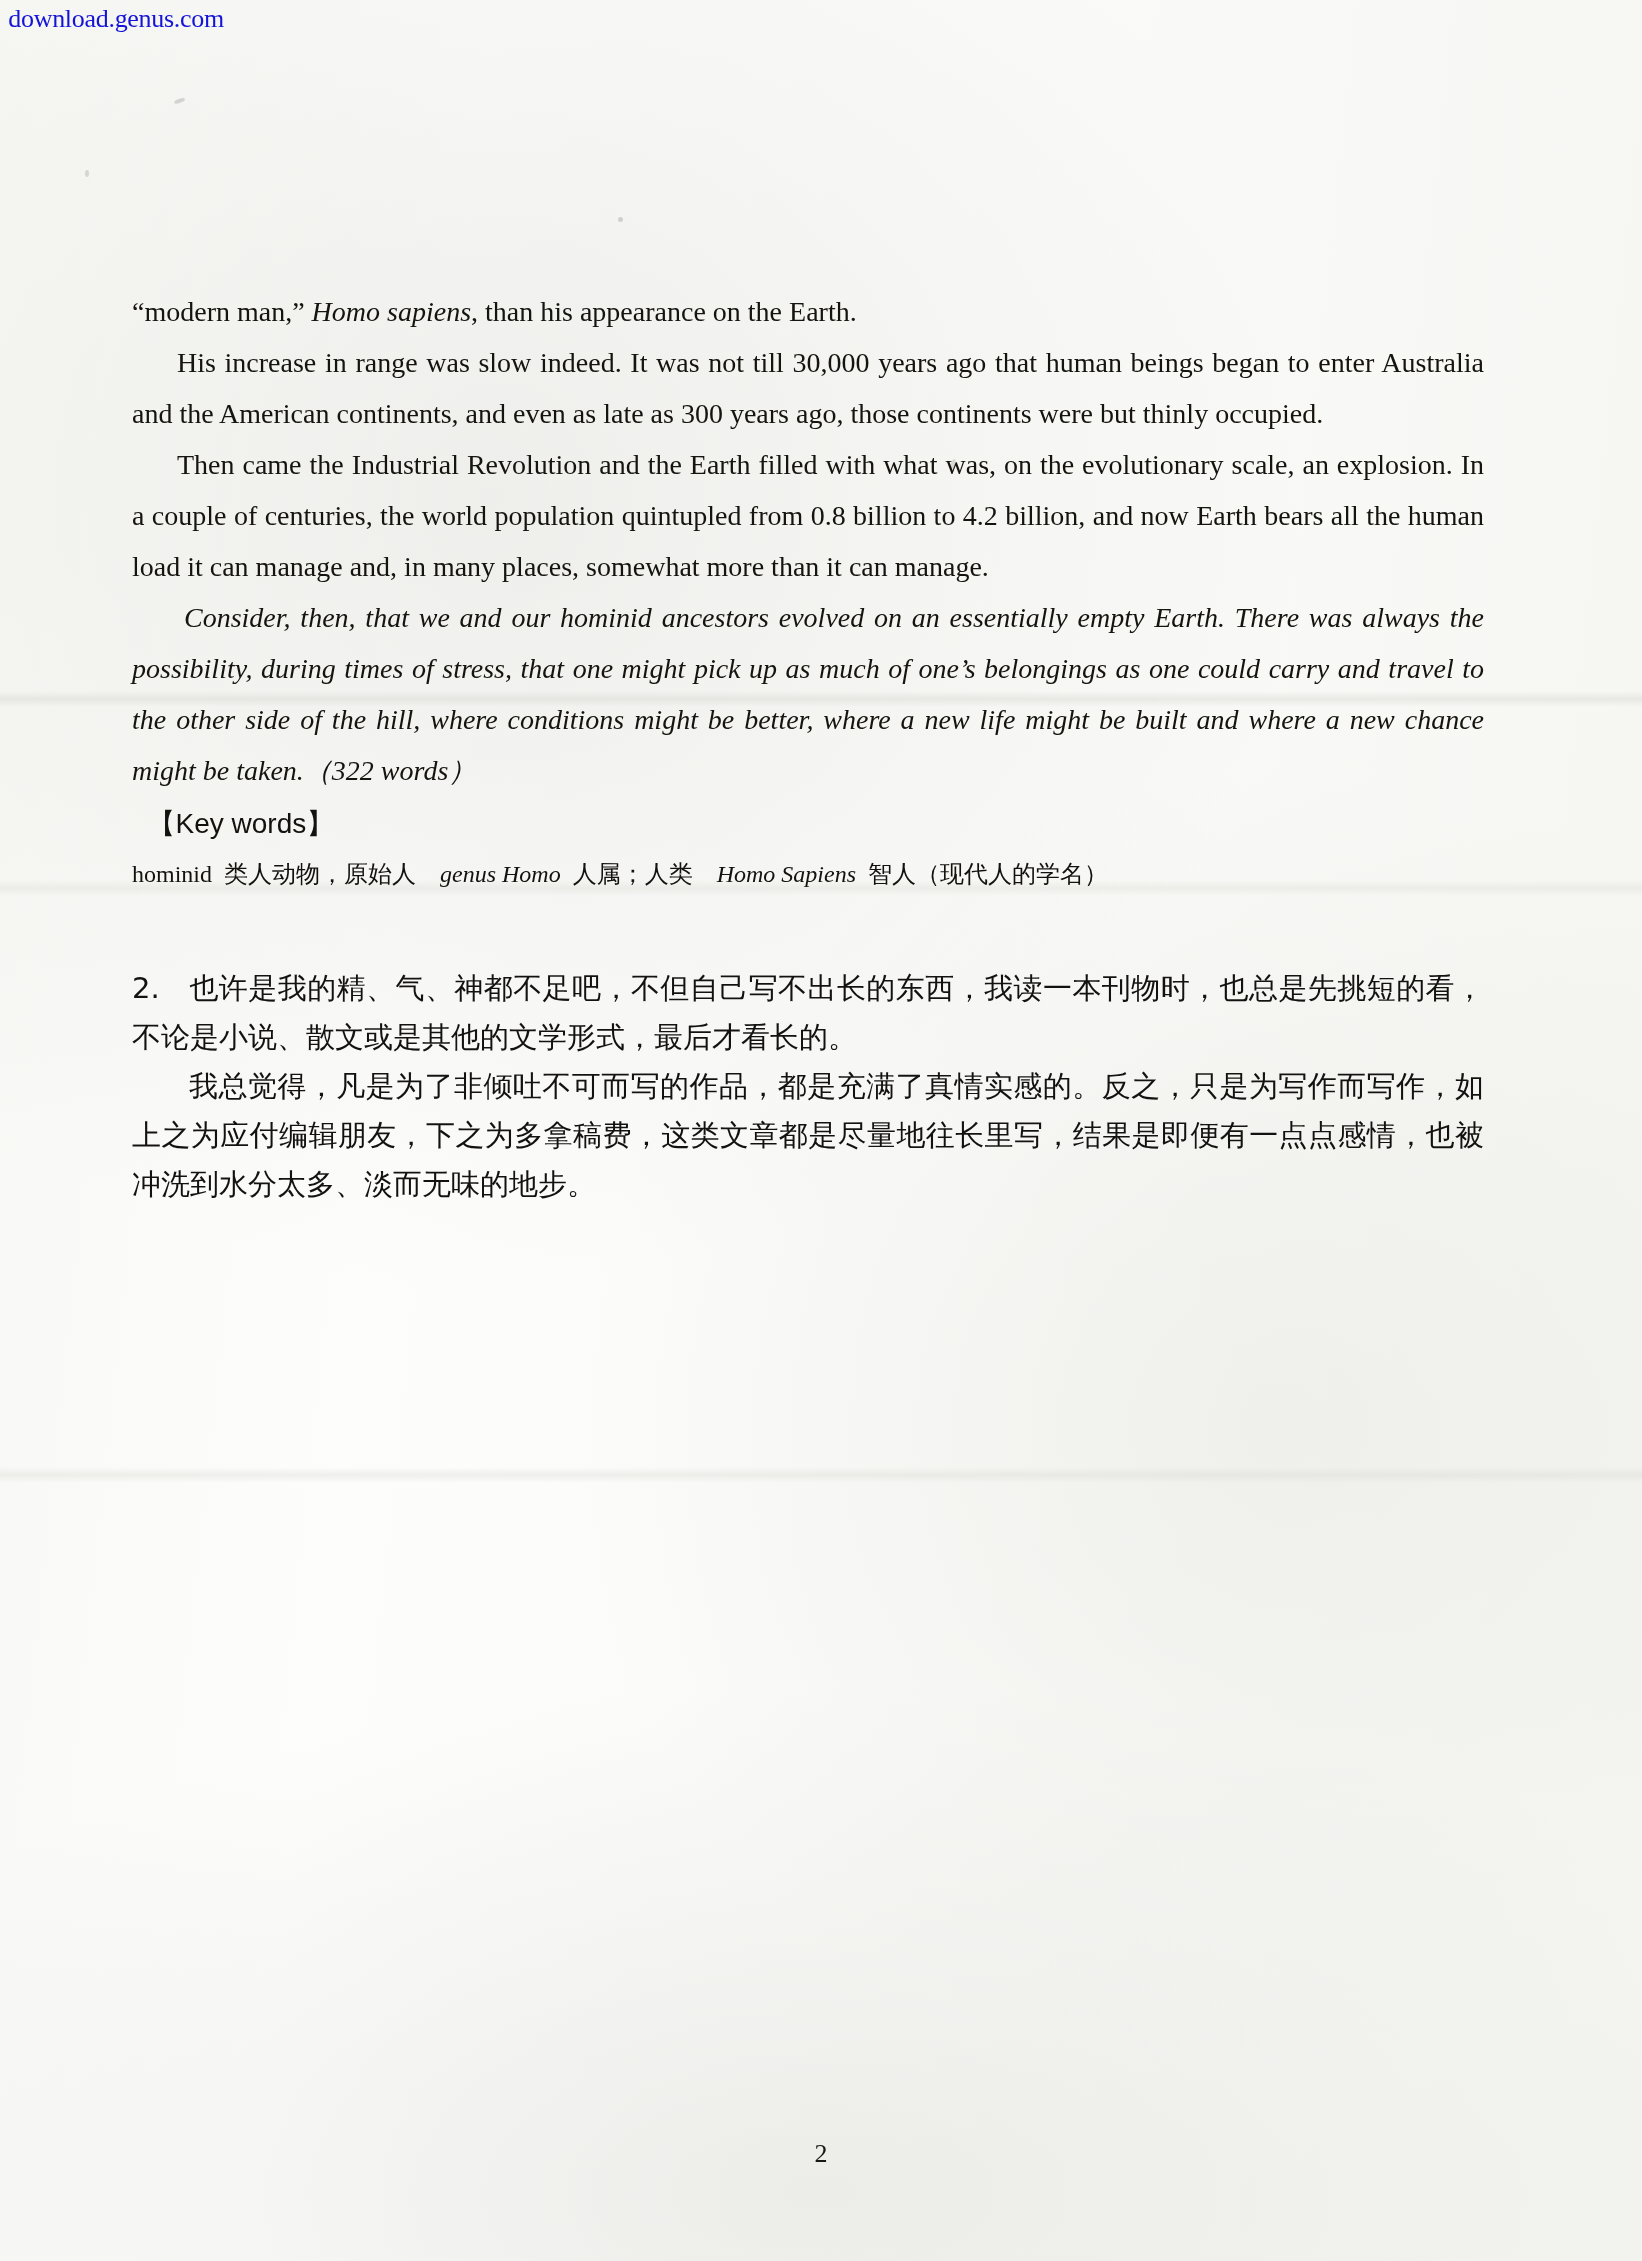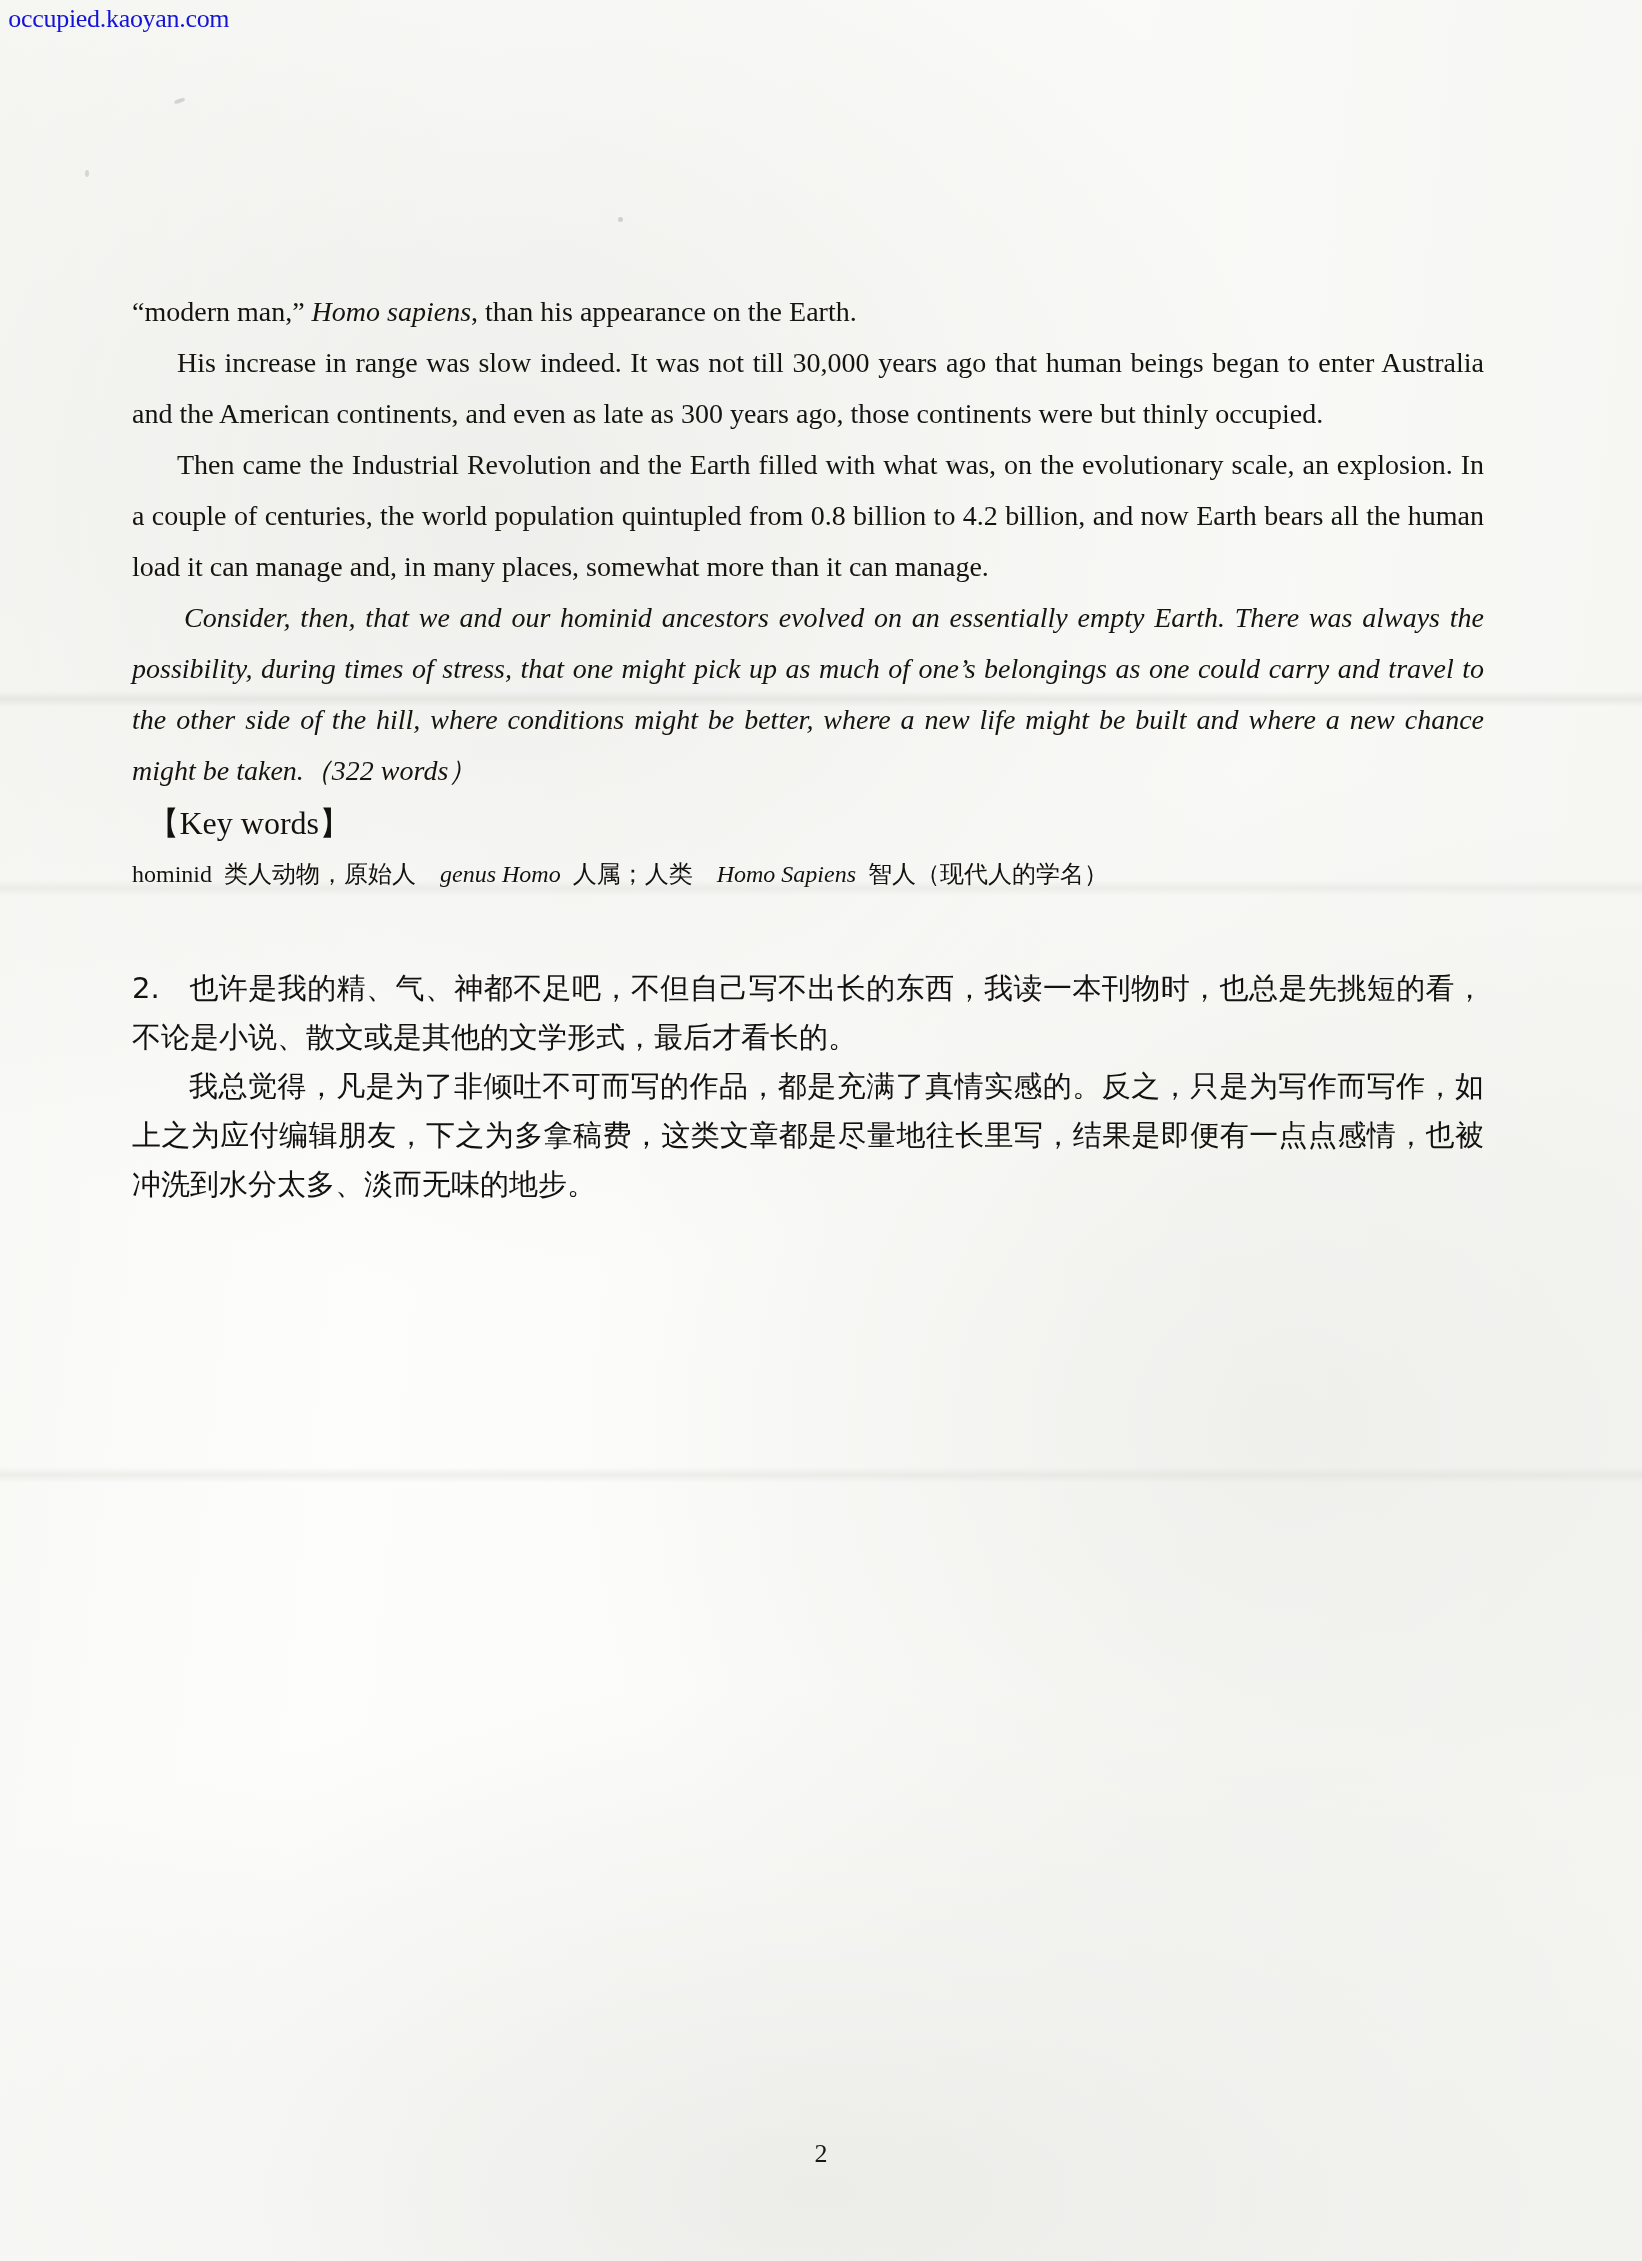--- a/index.html
+++ b/index.html
@@ -71,22 +71,22 @@
   .en p { margin: 0; }
   .en .first { text-indent: 0; }
   .en .indent { text-indent: 45px; }
   .en .indent-sm { text-indent: 52px; font-style: italic; }
   .it { font-style: italic; }
 
   
   .keywords-head {
     margin-top: 2.4px;
     text-indent: 15.5px;
-    font-family: Liberation Serif, serif;
-    font-size: 32px;
+    font-family: Liberation Sans, sans-serif;
+    font-size: 28px;
     line-height: 51px;
   }
   .keywords-body {
     font-family: "Liberation Serif", "DejaVu Serif", serif;
     font-size: 24px;
     line-height: 51px;
     text-align: justify;
   }
   .kw-sp { display: inline-block; width: 12px; }
 
@@ -121,21 +121,21 @@
 
   <div class="paper-tint"></div>
   <div class="scan-streak" style="top:691px;"></div>
   <div class="scan-streak" style="top:880px;opacity:.7;"></div>
   <div class="scan-streak" style="top:1467px;opacity:.8;"></div>
   <div class="speck" style="left:174px;top:99px;width:10.7px;height:3.6px;transform:rotate(-20deg);opacity:.55;"></div>
   <div class="speck" style="left:85px;top:170px;width:4.2px;height:7.1px;opacity:.5;"></div>
   <div class="speck" style="left:618px;top:217px;width:5.4px;height:5.4px;opacity:.6;"></div>
   <div class="speck" style="left:951px;top:459px;width:3.6px;height:9.5px;transform:rotate(18deg);opacity:.45;"></div>
 
-  <div class="watermark">occupied.kaoyan.com</div>
+  <div class="watermark">download.genus.com</div>
 
   <div class="content">
 
     <div class="en">
 
       <p class="first"><span>“modern man,” </span><span class="it">Homo sapiens</span><span>, than his appearance on the Earth.</span></p>
 
       <p class="indent">His increase in range was slow indeed. It was not till 30,000 years ago that human beings began to enter Australia and the American continents, and even as late as 300 years ago, those continents were but thinly occupied.</p>
 
       <p class="indent">Then came the Industrial Revolution and the Earth filled with what was, on the evolutionary scale, an explosion. In a couple of centuries, the world population quintupled from 0.8 billion to 4.2 billion, and now Earth bears all the human load it can manage and, in many places, somewhat more than it can manage.</p>

